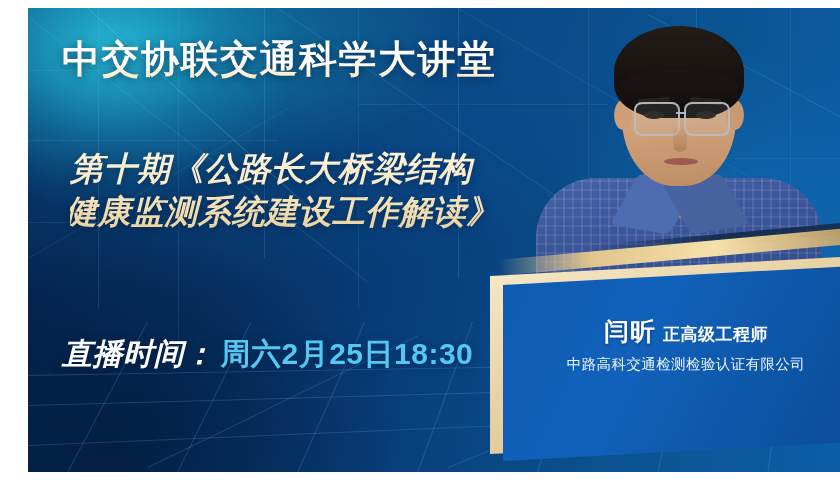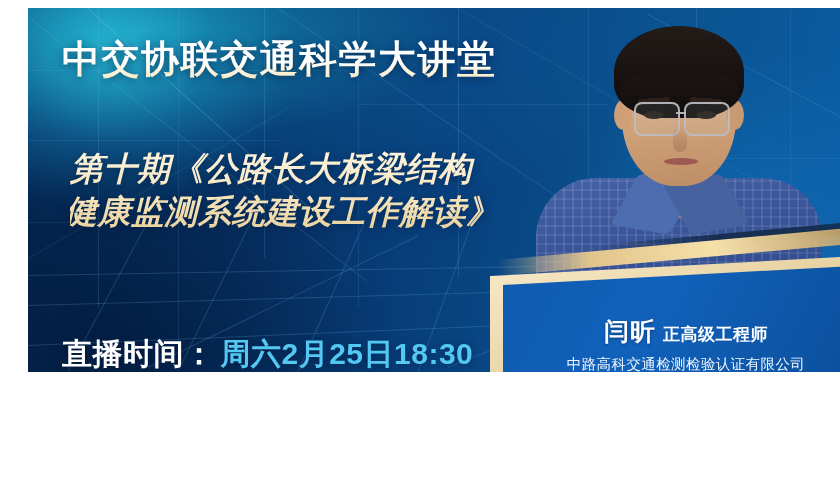--- a/index.html
+++ b/index.html
@@ -2,21 +2,21 @@
 <html><head>
 <meta charset="utf-8">
 <style>
   html,body{margin:0;padding:0;background:#fff;}
   body{width:840px;height:480px;overflow:hidden;font-family:"Liberation Sans","DejaVu Sans",sans-serif;}
 
   #poster{position:relative;width:840px;height:480px;background:#ffffff;overflow:hidden;}
 
   
   #canvas{
-    position:absolute;left:28px;top:8px;width:812px;height:364px;
+    position:absolute;left:28px;top:8px;width:812px;height:464px;
     overflow:hidden;
     background:
       radial-gradient(118% 90% at 14% 6%, rgba(30,190,225,0.58) 0%, rgba(18,120,190,0.20) 34%, rgba(0,0,0,0) 62%),
       linear-gradient(101deg,#04244f 0%,#063163 26%,#08407d 52%,#0a528f 74%,#0b5ea6 100%);
   }
 
   
   .grid{position:absolute;inset:0;pointer-events:none;}
   .gl{position:absolute;background:rgba(118,198,236,0.17);}
   .gl.v{width:1px;}
@@ -118,21 +118,21 @@
     letter-spacing:0.5px;
     background:linear-gradient(180deg,#fdf4de 0%,#f7e8c4 48%,#e9d09a 100%);
     -webkit-background-clip:text;background-clip:text;color:transparent;
     -webkit-text-fill-color:transparent;
     filter:drop-shadow(0 2px 4px rgba(0,20,55,0.5));}
   .subtitle .l2{display:block;margin-left:-6px;}
 
   .time-row{position:absolute;left:34px;top:326px;white-space:nowrap;
     font-size:30px;font-weight:bold;letter-spacing:0.5px;
     filter:drop-shadow(0 2px 4px rgba(0,18,50,0.5));}
-  .time-label{color:#ffffff;}
+  .time-label{color:#ffffff;font-style:italic;}
   .time-value{color:#52c8f2;margin-left:6px;}
 </style>
 </head>
 <body>
 
 <div id="poster">
 
   <div id="canvas">
 
     <div class="glow-tl"></div>

